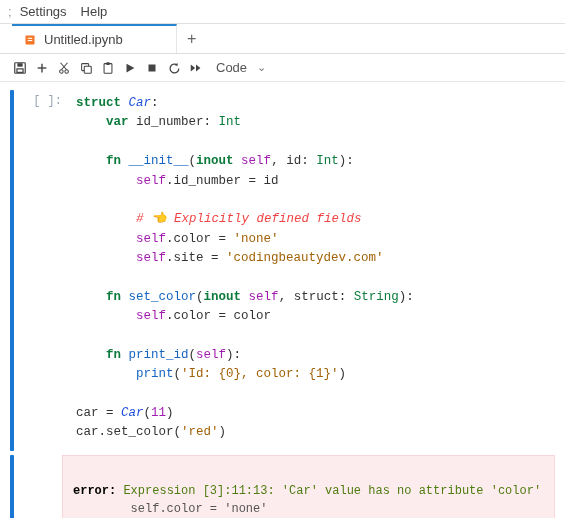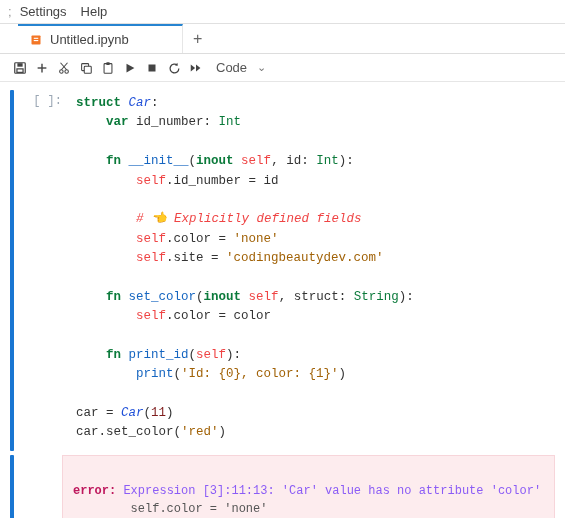--- a/index.html
+++ b/index.html
@@ -23,21 +23,21 @@
   }
   .menubar .ellipsis { color:#999; margin-right:-6px;}
   .menubar span { cursor: default; }
 
   
   .tabstrip {
     display: flex;
     align-items: center;
     background: #fff;
     border-bottom: 1px solid #ddd;
-    padding-left: 18px;
+    padding-left: 12px;
   }
   .tab {
     display: flex;
     align-items: center;
     gap: 8px;
     padding: 6px 12px;
     border-right: 1px solid #e6e6e6;
     min-width: 140px;
     font-size: 13px;
     color: #444;
@@ -126,25 +126,25 @@
     font-family: "Consolas","Menlo","Courier New",monospace;
     font-size: 12.5px;
     line-height: 1.55;
     white-space: pre;
     color: #333;
   }
   
   .kw   { color: #0b7a3b; font-weight: bold; }   
   .name { color: #1d4ed8; font-style: italic; }
   .typ  { color: #0b7a3b; }
-  .self { color: #ef4444; }
+  .self { color: #a21caf; }
   .fn   { color: #1565c0; }
   .str  { color: #a16207; }
   .cmt  { color: #ef4444; font-style: italic; }
-  .num  { color: #7f1d1d; }
+  .num  { color: #a21caf; }
 
   
   .stripe-out {
     width: 4px;
     background: #1976d2;
     border-radius: 1px;
     margin-right: 8px;
   }
   .outrow {
     display:flex;
@@ -158,22 +158,22 @@
     flex:1;
     background: #fdecee;
     border: 1px solid #f7d5da;
     padding: 8px 10px 10px 10px;
     font-family: "Consolas","Menlo","Courier New",monospace;
     font-size: 12px;
     line-height: 1.5;
     white-space: pre;
     color: #555;
   }
-  .errbox .errlbl { color: #be185d; font-weight: bold; }
-  .errbox .errmsg { color: #8b5cf6; }
+  .errbox .errlbl { color: #000000; font-weight: bold; }
+  .errbox .errmsg { color: #4d7c0f; }
   .errblock { margin-bottom: 12px; }
   .errblock:last-child { margin-bottom: 0; }
 </style>
 </head>
 <body>
 
 <div class="menubar">
   <span class="ellipsis">;</span>
   <span>Settings</span>
   <span>Help</span>

